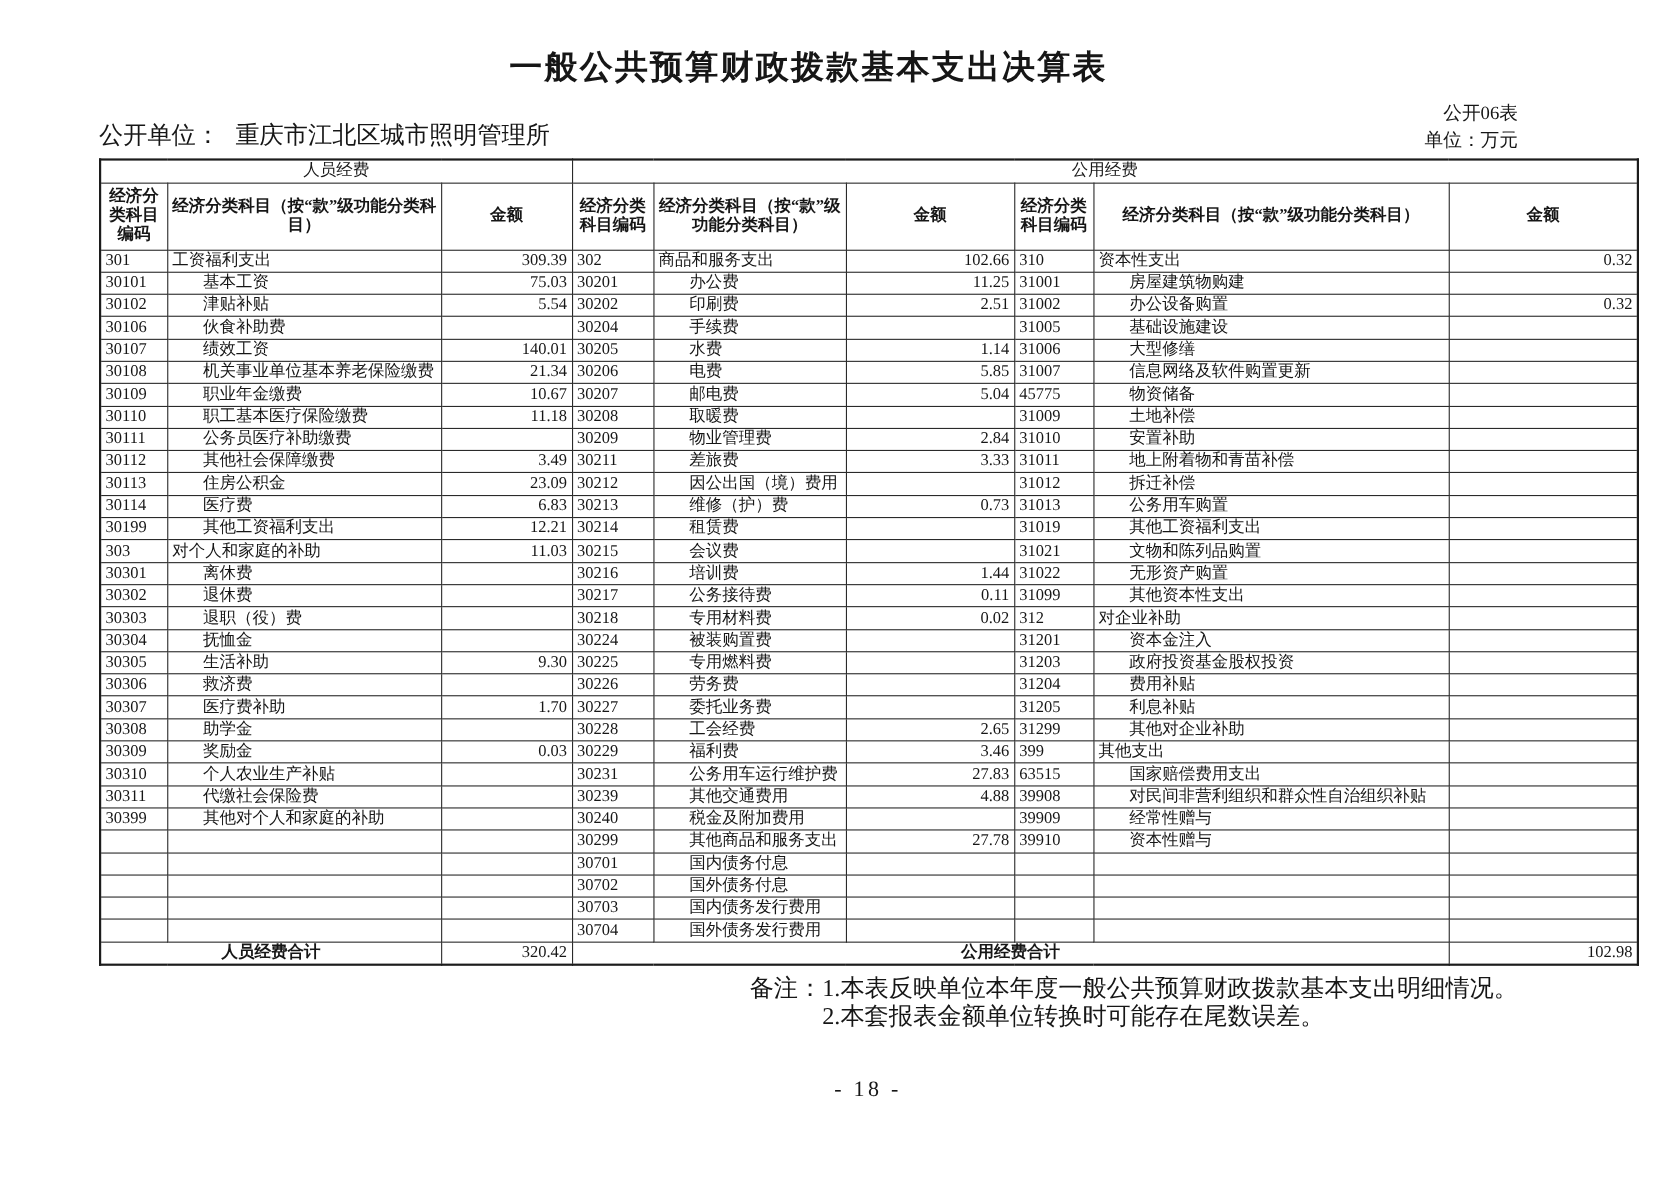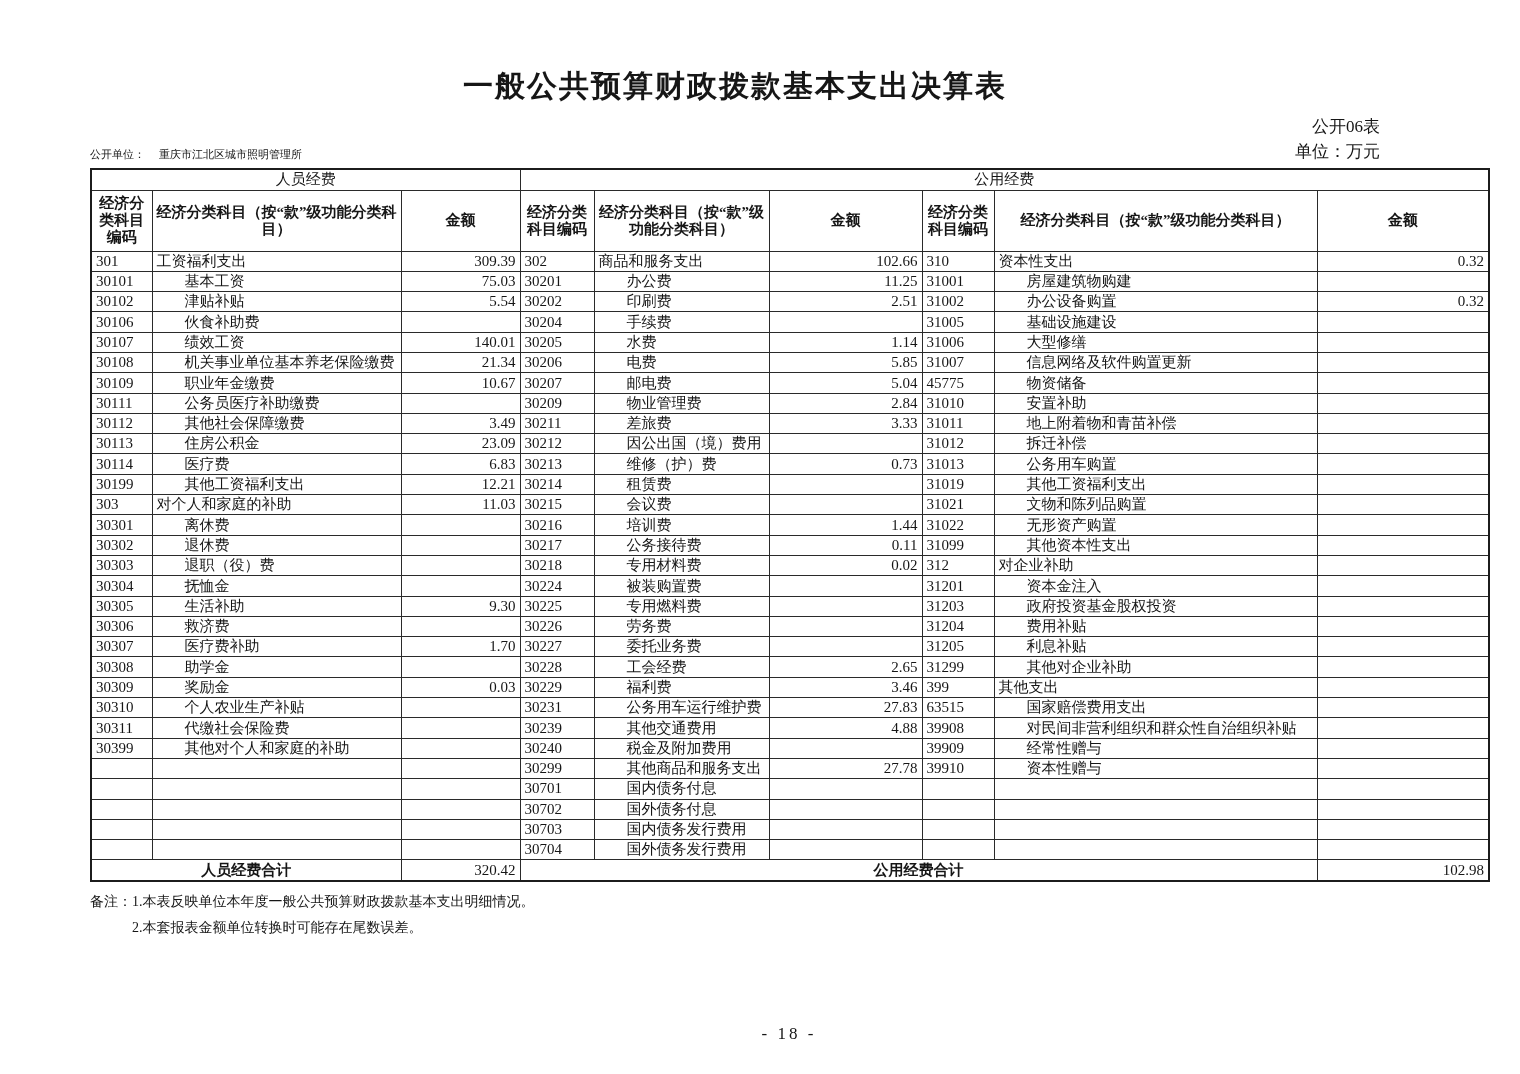--- a/index.html
+++ b/index.html
@@ -2,28 +2,28 @@
 <html><head>
 <meta charset="utf-8">
 <style>
   * { margin:0; padding:0; box-sizing:border-box; }
   html,body { background:#ffffff; }
   body {
     width:1520px; height:1074px;
     font-family:"Liberation Serif","DejaVu Serif",serif;
     color:#161616; position:relative; overflow:hidden;
   }
-  .sheet { position:relative; width:1290px; margin-left:90px; padding-top:68px; }
+  .sheet { position:relative; width:1290px; margin-left:90px; padding-top:44px; }
 
   .doc-title {
     text-align:center; font-size:30px; font-weight:bold;
     letter-spacing:2px; line-height:36px;
   }
   .meta { display:flex; justify-content:space-between; align-items:flex-end; margin-top:10px; }
-  .meta-left { font-size:11px; padding-bottom:2px; }
+  .meta-left { font-size:22px; padding-bottom:2px; }
   .meta-left .uname { margin-left:14px; }
   .meta-right { text-align:right; font-size:17px; line-height:25px; }
 
   table.fin {
     border-collapse:collapse; table-layout:fixed; width:1398px; margin-top:4px;
   }
   table.fin { border:2px solid #1c1c1c; }
   table.fin th, table.fin td {
     border:1px solid #2a2a2a; font-size:15px; line-height:1.12;
     padding:0 4px; overflow:hidden;
@@ -32,27 +32,27 @@
   tr.col-hdr th { font-weight:bold; text-align:center; height:61px; font-size:15px; padding:0 2px; }
   tbody tr { height:20.3px; }
   td.code { text-align:left; white-space:nowrap; padding-left:3px; }
   td.subj { text-align:left; white-space:nowrap; }
   td.subj.ind { padding-left:32px; }
   td.amt  { text-align:right; white-space:nowrap; padding-right:6px; }
   tr.totals { height:21px; }
   tr.totals td.tlabel { font-weight:bold; text-align:center; }
   tr.totals td.amt { font-weight:bold; font-weight:normal; }
 
-  .notes { display:flex; margin-top:7px; font-size:14px; line-height:26px; }
+  .notes { display:flex; margin-top:7px; font-size:22px; line-height:26px;justify-content:flex-end; }
   .notes-label { white-space:nowrap; }
   .notes-lines div { white-space:nowrap; }
 
   .page-num {
-    position:absolute; left:0; width:1398px; top:1024px;
-    text-align:center; font-size:17px; letter-spacing:3px;
+    position:absolute; left:0; width:1398px; top:979px;
+    text-align:center; font-size:20px; letter-spacing:3px;
   }
 </style>
 </head>
 <body>
 
 <div class="sheet">
 
   <div class="doc-title">一般公共预算财政拨款基本支出决算表</div>
 
   <div class="meta">
@@ -166,20 +166,31 @@
           <td class="subj ind">职业年金缴费</td>
           <td class="amt">10.67</td>
           <td class="code">30207</td>
           <td class="subj ind">邮电费</td>
           <td class="amt">5.04</td>
           <td class="code">45775</td>
           <td class="subj ind">物资储备</td>
           <td class="amt"></td>
         </tr>
         <tr>
+          <td class="code">30110</td>
+          <td class="subj ind">职工基本医疗保险缴费</td>
+          <td class="amt">11.18</td>
+          <td class="code">30208</td>
+          <td class="subj ind">取暖费</td>
+          <td class="amt"></td>
+          <td class="code">31009</td>
+          <td class="subj ind">土地补偿</td>
+          <td class="amt"></td>
+        </tr>
+        <tr>
           <td class="code">30111</td>
           <td class="subj ind">公务员医疗补助缴费</td>
           <td class="amt"></td>
           <td class="code">30209</td>
           <td class="subj ind">物业管理费</td>
           <td class="amt">2.84</td>
           <td class="code">31010</td>
           <td class="subj ind">安置补助</td>
           <td class="amt"></td>
         </tr>

